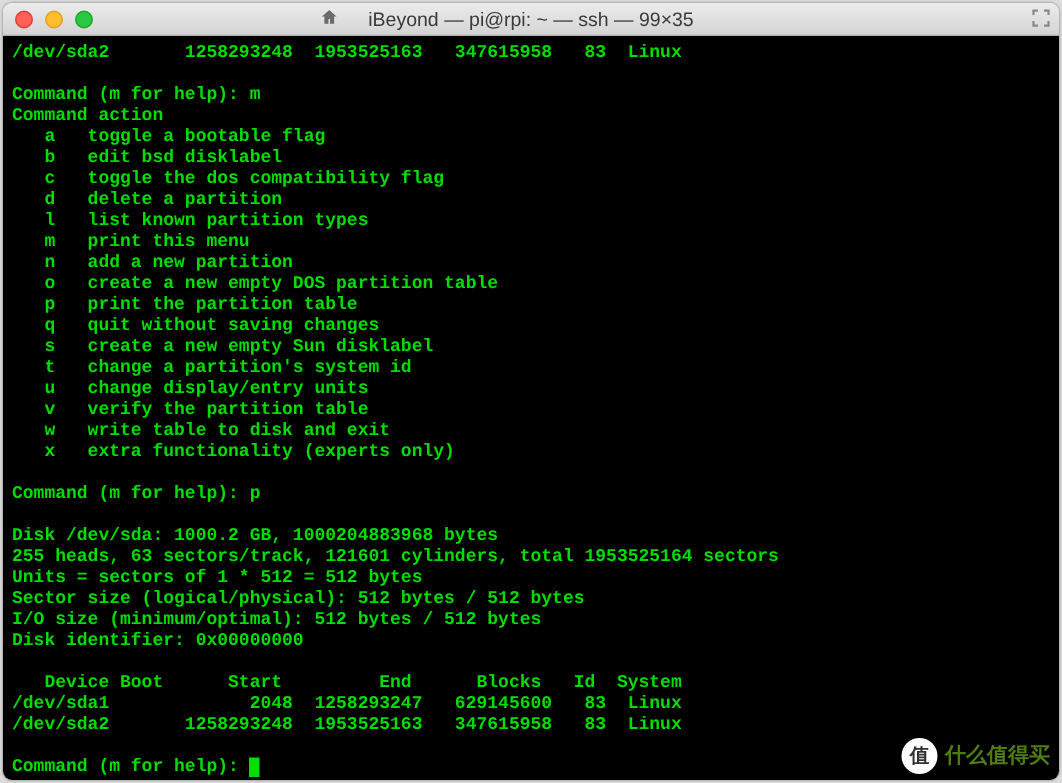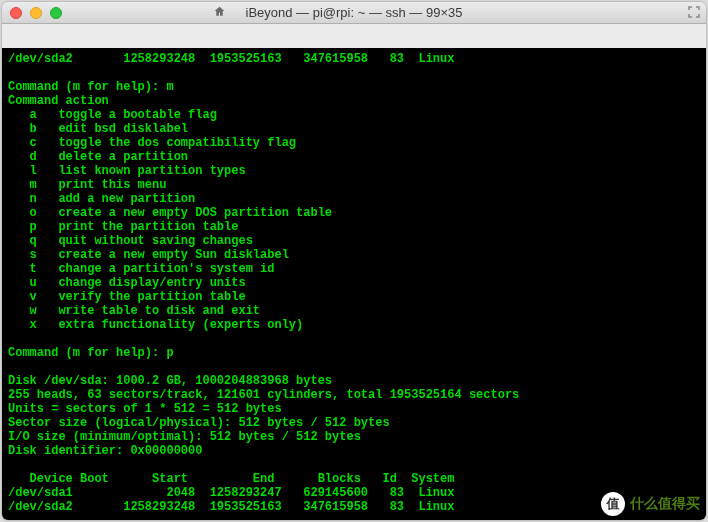--- a/index.html
+++ b/index.html
@@ -17,21 +17,20 @@
     .window {
       width: 704px;
       height: 518px;
       margin: 2px;
       border-radius: 6px;
       background: linear-gradient(#ededed, #d8d8d8);
       box-shadow: 0 0 2px rgba(0,0,0,0.5);
       overflow: hidden;
       display: flex;
       flex-direction: column;
-      gap: 24px;
     }
     .titlebar {
       height: 22px;
       background: linear-gradient(#ececec, #d4d4d4);
       display: flex;
       align-items: center;
       padding: 0 8px;
       border-bottom: 1px solid #b0b0b0;
       position: relative;
     }

